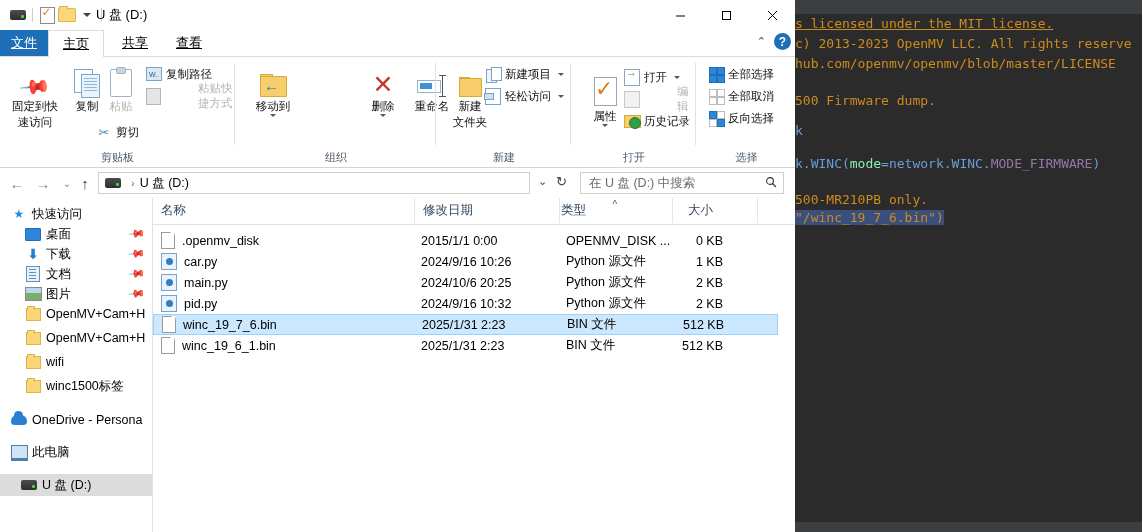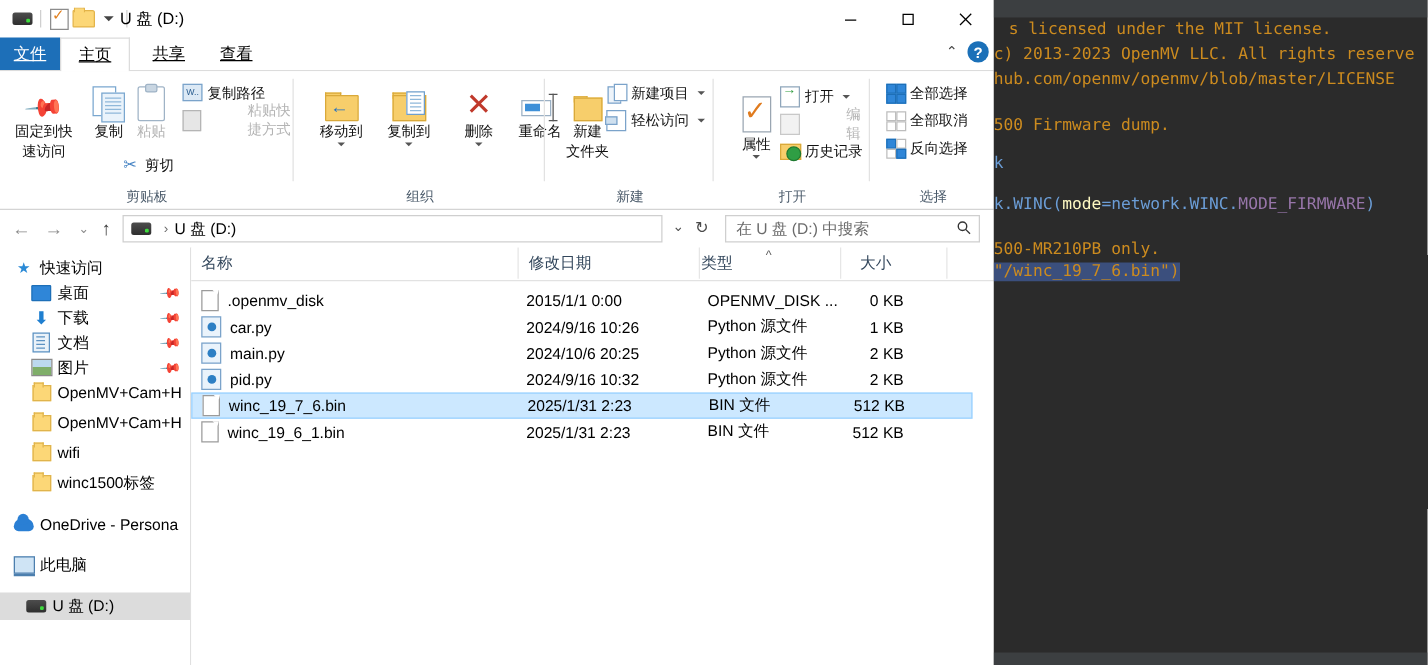--- a/index.html
+++ b/index.html
@@ -175,21 +175,21 @@
   .fi-py:after{content:"";width:7px;height:7px;border-radius:50%;background:#2d7fc4;}
 
   
   .term{position:absolute;left:795px;top:0;width:347px;height:532px;background:#2b2b2b;overflow:hidden;
         font-family:"DejaVu Sans Mono","Liberation Mono",monospace;font-size:13px;}
   .term .topstrip{height:14px;background:#3c3f41;}
   .tline{position:absolute;left:0;white-space:pre;line-height:15px;}
   .tl-orange{color:#cc8b1f;}
   .tl-blue{color:#6b9dd6;}
   .tl-purple{color:#9876aa;}
-  .tl-kw{color:#fef9c3;}
+  .tl-kw{color:#86efac;}
   .sel-hl{background:#3b4f7d;color:#cc8b1f;}
   .term .hscroll{position:absolute;left:0;bottom:0;width:347px;height:10px;background:#3c3f41;}
 </style>
 </head>
 <body>
 
 <div class="app">
 
   <div class="explorer">
 
@@ -292,31 +292,20 @@
       <div class="grp" style="left:236px;width:200px;">
         <div class="bigbtn" style="left:6px;">
           <div class="bi">
             <span class="ic-folderarrow">
                 <i class="ft"></i>
                 <i class="fb"></i>
                 <i class="ar">←</i>
               </span>
           </div>
           <div class="bl">移动到</div>
-          <div class="bcar"></div>
-        </div>
-        <div class="bigbtn" style="left:60px;">
-          <div class="bi">
-            <span class="ic-folderdoc">
-                <i class="ft"></i>
-                <i class="fb"></i>
-                <i class="dc"></i>
-              </span>
-          </div>
-          <div class="bl">复制到</div>
           <div class="bcar"></div>
         </div>
         <div class="bigbtn" style="left:116px;">
           <div class="bi">
               <span class="ic-x">✕</span>
             </div>
           <div class="bl">删除</div>
           <div class="bcar"></div>
         </div>
         <div class="bigbtn" style="left:165px;">
@@ -612,21 +601,21 @@
           <span class="c-type">BIN 文件</span>
           <span class="c-size">512 KB</span>
         </div>
       </div>
     </div>
   </div>
 
   <div class="term">
     <div class="topstrip"></div>
 
-    <div class="tline tl-orange" style="top:16px;left:12px;">s licensed under the MIT license.</div>
+    <div class="tline tl-orange" style="top:16px;left:0;text-decoration:underline;">s licensed under the MIT license.</div>
     <div class="tline tl-orange" style="top:36px;left:0;">c) 2013-2023 OpenMV LLC. All rights reserve</div>
     <div class="tline tl-orange" style="top:56px;left:0;">hub.com/openmv/openmv/blob/master/LICENSE</div>
     <div class="tline tl-orange" style="top:93px;left:0;">500 Firmware dump.</div>
     <div class="tline tl-blue" style="top:123px;left:0;">k</div>
     <div class="tline" style="top:156px;left:0;"><span class="tl-blue">k.WINC(</span><span class="tl-kw">mode</span><span class="tl-blue">=network.WINC.</span><span class="tl-purple">MODE_FIRMWARE</span><span class="tl-blue">)</span></div>
     <div class="tline tl-orange" style="top:192px;left:0;">500-MR210PB only.</div>
     <div class="tline" style="top:210px;left:0;"><span class="sel-hl">"/winc_19_7_6.bin")</span></div>
 
     <div class="hscroll"></div>
   </div>

